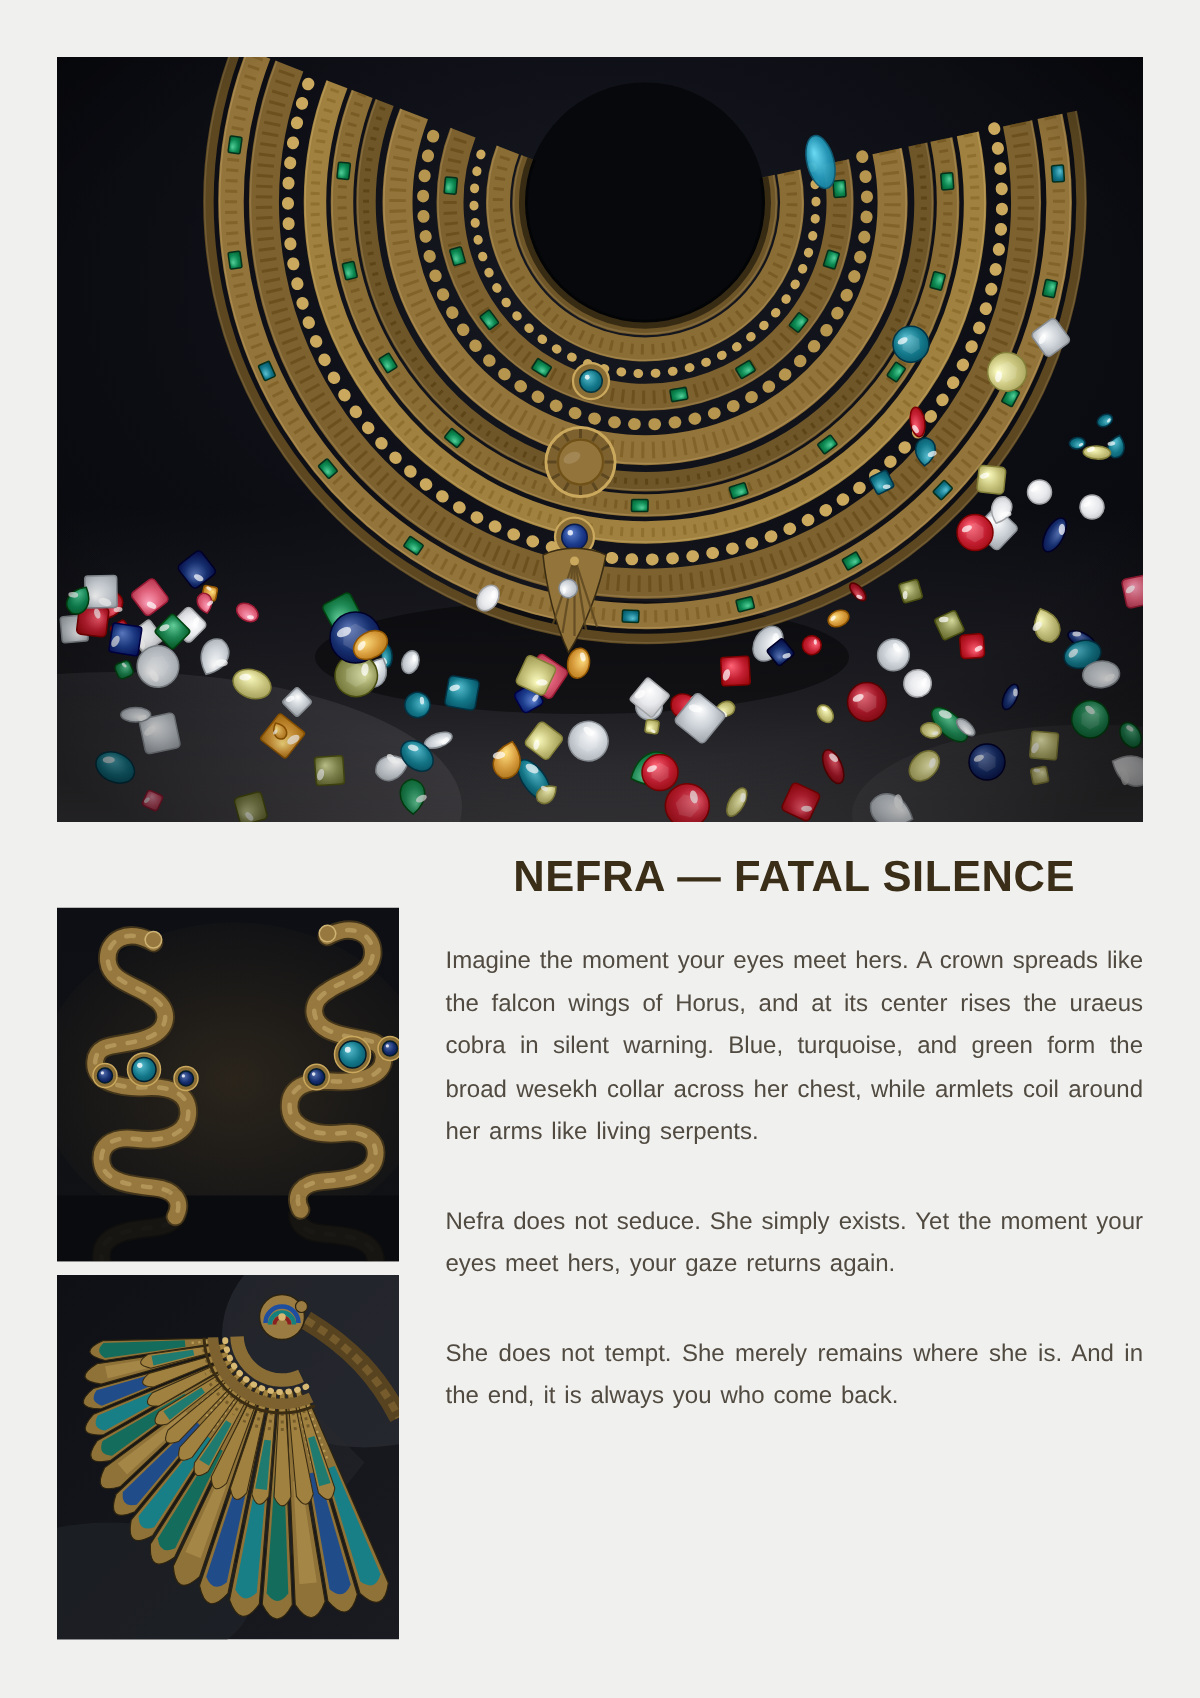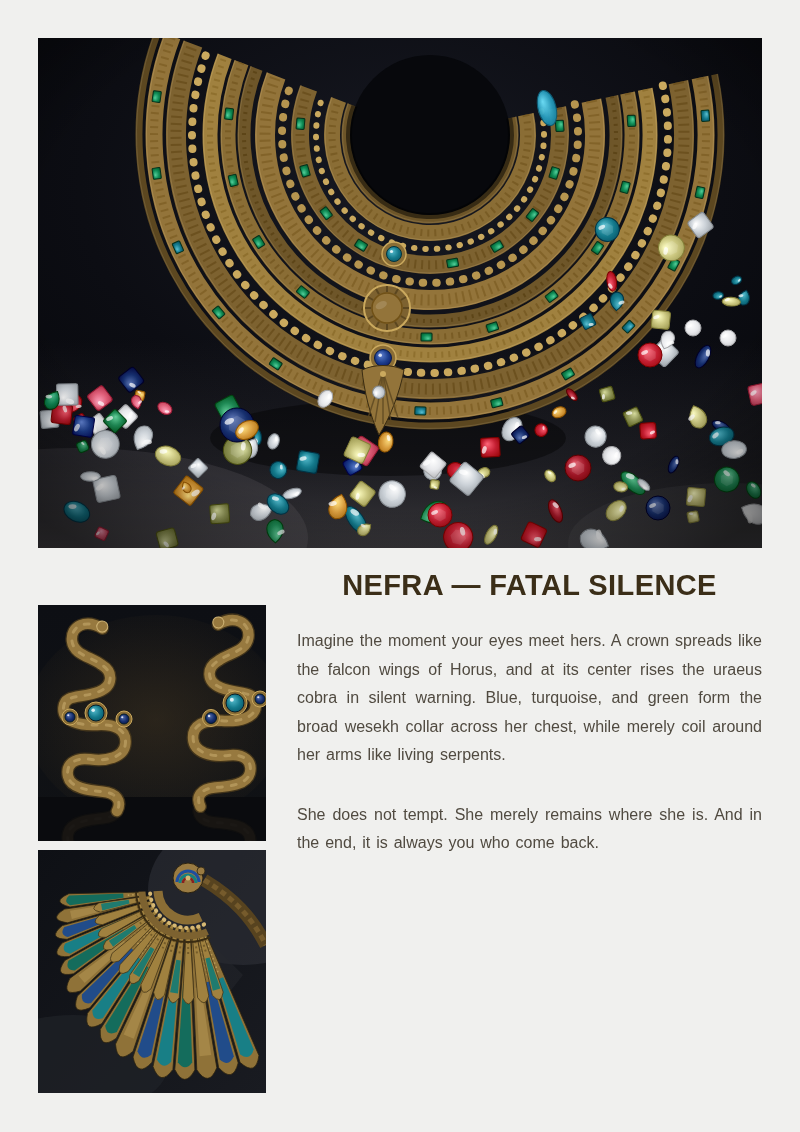--- a/index.html
+++ b/index.html
@@ -918,17 +918,18 @@
               <path d="M -5,5 A 5 5 0 1 1 5,5" fill="none" stroke="#8a2020" stroke-width="2.5"></path>
               <circle r="2.5" fill="#d6b873"></circle>
               <circle cx="13" cy="-7" r="4" fill="#9a7b42" stroke="#2c2310" stroke-width="0.8"></circle>
             </g>
           </svg>
       </figure>
     </aside>
 
     <main class="right-col">
       <h1 class="title">NEFRA — FATAL SILENCE</h1>
-      <p class="para">Imagine the moment your eyes meet hers. A crown spreads like the falcon wings of Horus, and at its center rises the uraeus cobra in silent warning. Blue, turquoise, and green form the broad wesekh collar across her chest, while merely coil around her arms like living serpents.</p>
+      <p class="para">Imagine the moment your eyes meet hers. A crown spreads like the falcon wings of Horus, and at its center rises the uraeus cobra in silent warning. Blue, turquoise, and green form the broad wesekh collar across her chest, while armlets coil around her arms like living serpents.</p>
+      <p class="para">Nefra does not seduce. She simply exists. Yet the moment your eyes meet hers, your gaze returns again.</p>
       <p class="para">She does not tempt. She merely remains where she is. And in the end, it is always you who come back.</p>
     </main>
   </div>
 </div>
 
 </body></html>

